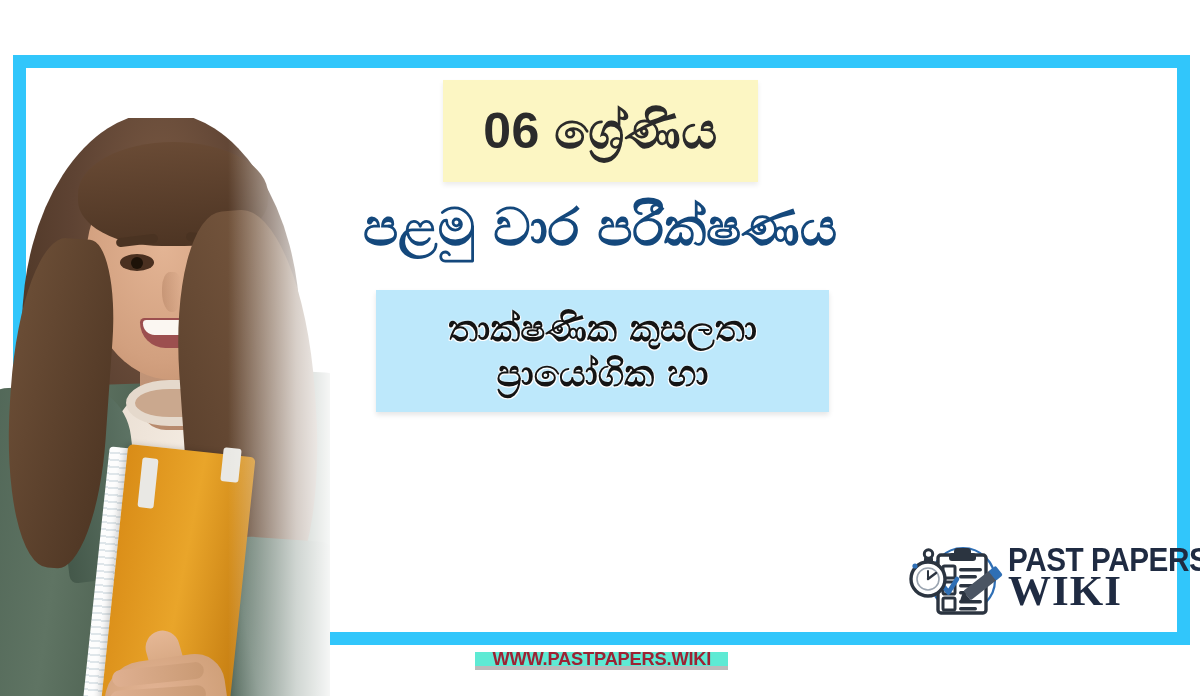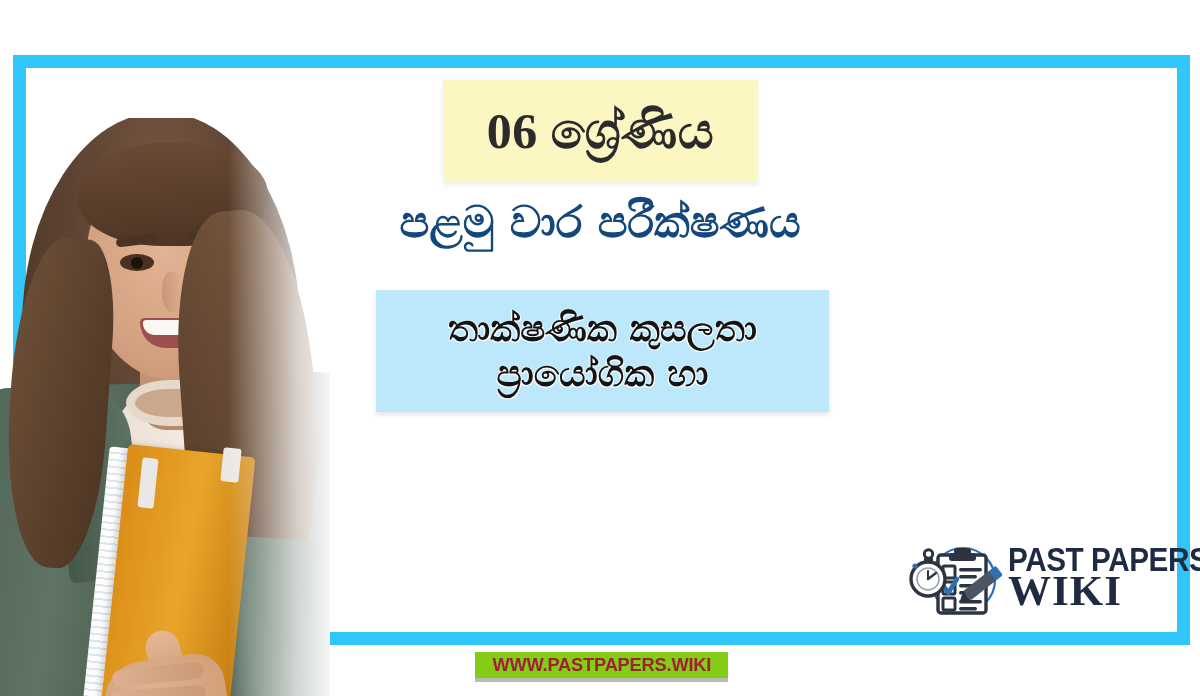--- a/index.html
+++ b/index.html
@@ -196,35 +196,35 @@
   .grade-box {
     position: absolute;
     left: 443px; top: 80px;
     width: 315px; height: 102px;
     background: #fcf6c3;
     display: flex; align-items: center; justify-content: center;
     z-index: 6;
     box-shadow: 0 3px 5px rgba(0,0,0,.08);
   }
   .grade-text {
-    font-family: Liberation Serif, serif;
+    font-family: Liberation Sans, sans-serif;
     font-size: 50px;
     font-weight: 700;
     color: #2b2b2b;
     letter-spacing: .5px;
     line-height: 1;
     white-space: nowrap;
   }
 
   .term-text {
     position: absolute;
     left: 0; right: 0; top: 196px;
     text-align: center;
     font-family: "DejaVu Sans", sans-serif;
-    font-size: 44px;
+    font-size: 52px;
     font-weight: 700;
     color: #14487c;
     z-index: 6;
     line-height: 1.2;
   }
 
   .subject-box {
     position: absolute;
     left: 376px; top: 290px;
     width: 453px; height: 122px;
@@ -280,22 +280,22 @@
     font-size: 43px; font-weight: 700; letter-spacing: 1px;
     color: #1f2b42;
     white-space: nowrap;
     margin-top: -2px;
   }
 
   
   .url-bar {
     position: absolute;
     left: 475px; top: 652px;
-    width: 253px; height: 26px;
-    background: #84cc16;
+    width: 253px; height: 14px;
+    background: #5eead4;
     display: flex; align-items: center; justify-content: center;
     z-index: 7;
     box-shadow: 0 4px 0 #bbbbbb;
   }
   .url-text {
     font-family: "Liberation Sans Narrow", "Liberation Sans", sans-serif;
     font-size: 19px;
     font-weight: 700;
     letter-spacing: -.2px;
     color: #9d2233;

